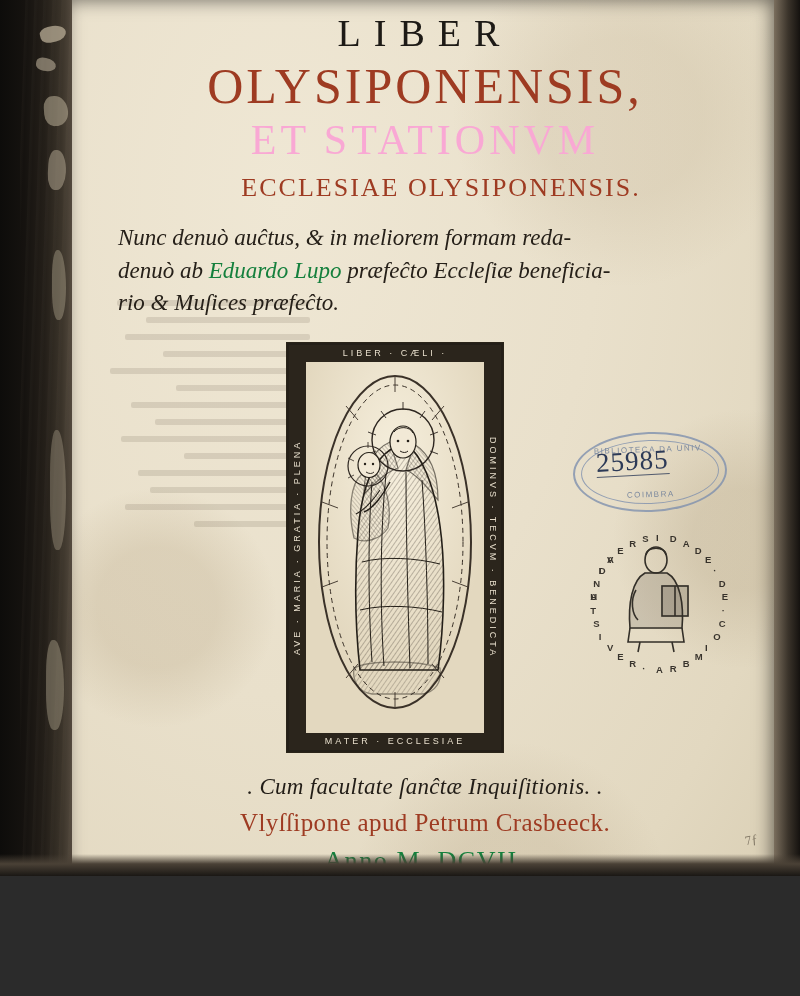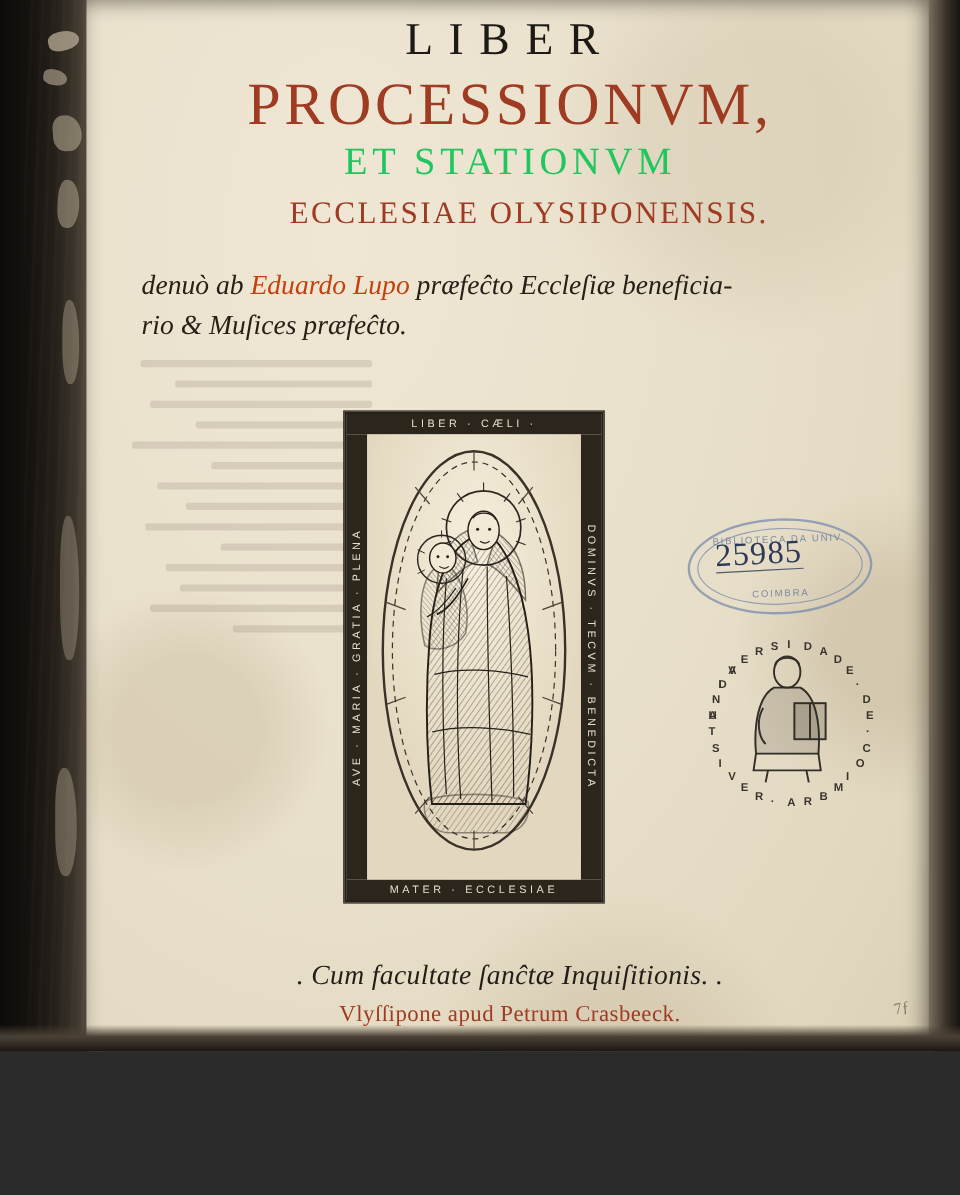--- a/index.html
+++ b/index.html
@@ -117,23 +117,23 @@
     line-height: 1.05;
   }
   .t-processionvm {
     font-size: 50px;
     letter-spacing: 3px;
     color: #9e3b22;
     margin-top: 6px;
     line-height: 1.05;
   }
   .t-etstationvm {
-    font-size: 32px;
+    font-size: 42px;
     letter-spacing: 4px;
-    color: #22c55e;
+    color: #f9a8d4;
     margin-top: 6px;
     line-height: 1.05;
   }
   .t-ecclesiae {
     font-size: 26px;
     letter-spacing: 2px;
     color: #9e3b22;
     margin-top: 12px;
     line-height: 1.1;
     padding-left: 32px;
@@ -143,21 +143,21 @@
   .subtitle {
     position: absolute;
     left: 118px; top: 222px;
     width: 560px;
     font-style: italic;
     font-size: 23px;
     line-height: 1.42;
     color: #262019;
     text-align: left;
   }
-  .subtitle .red { color: #c2410c; text-align: center; }
+  .subtitle .red { color: #15803d; text-align: center; }
 
   
   .woodcut {
     position: absolute;
     left: 287px; top: 343px;
     width: 212px; height: 405px;
     background: #e7decb;
     border: 2px solid #241f18;
     box-shadow: 0 0 0 1px #2a2419;
   }
@@ -263,32 +263,32 @@
   }
   .round-stamp .circ-text span {
     position: absolute;
     left: 50%; top: 50%;
     transform-origin: 0 0;
   }
 
   
   .imprint {
     position: absolute;
-    left: 72px; top: 800px;
+    left: 72px; top: 774px;
     width: 706px;
     text-align: center;
   }
   .imp-1 {
     font-size: 23px;
     font-style: italic;
     color: #221d17;
     letter-spacing: .3px;
   }
   .imp-2 {
-    font-size: 19px;
+    font-size: 25px;
     color: #9e3b22;
     margin-top: 9px;
     letter-spacing: .4px;
   }
   .imp-3 {
     font-size: 26px;
     color: #15803d;
     margin-top: 9px;
     letter-spacing: 1.6px;
   }
@@ -335,26 +335,27 @@
       <div style="width:90%"></div>
     <div style="width:60%"></div>
       <div style="width:82%"></div>
       <div style="width:76%"></div>
     <div style="width:88%"></div>
       <div style="width:55%"></div>
   </div>
 
   <div class="title-block">
     <div class="t-liber">LIBER</div>
-    <div class="t-processionvm">PROCESSIONVM,</div>
+    <div class="t-processionvm">OLYSIPONENSIS,</div>
     <div class="t-etstationvm">ET STATIONVM</div>
     <div class="t-ecclesiae">ECCLESIAE OLYSIPONENSIS.</div>
   </div>
 
   <div class="subtitle">
+    <div>Nunc denuò auĉtus, &amp; in meliorem formam reda-</div>
     <div><span>denuò ab </span><span class="red">Eduardo Lupo</span><span> præfeĉto Eccleſiæ beneficia-</span></div>
     <div>rio &amp; Muſices præfeĉto.</div>
   </div>
 
   <div class="woodcut">
     <div class="wc-band top">LIBER · CÆLI ·</div>
     <div class="wc-band bottom">MATER · ECCLESIAE</div>
     <div class="wc-side left">AVE · MARIA · GRATIA · PLENA</div>
     <div class="wc-side right">DOMINVS · TECVM · BENEDICTA</div>
     <div class="wc-inner">

